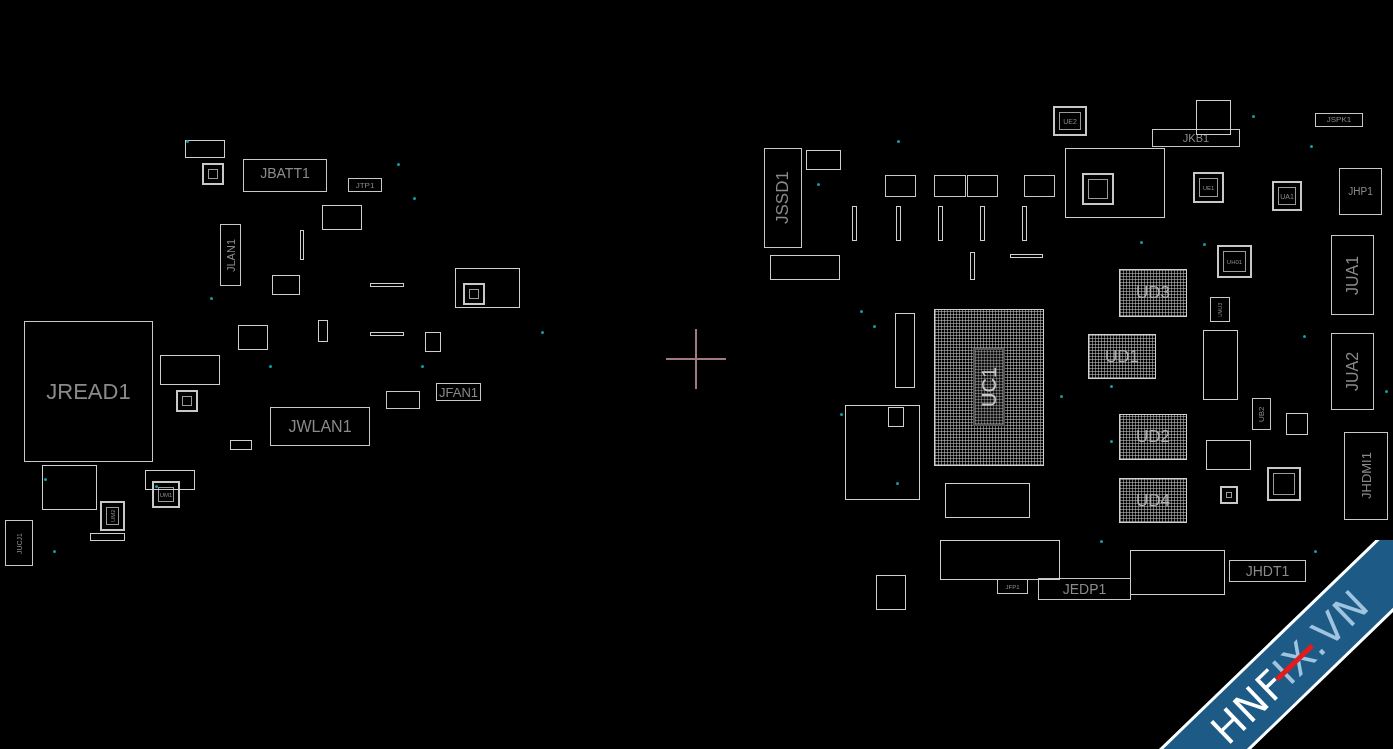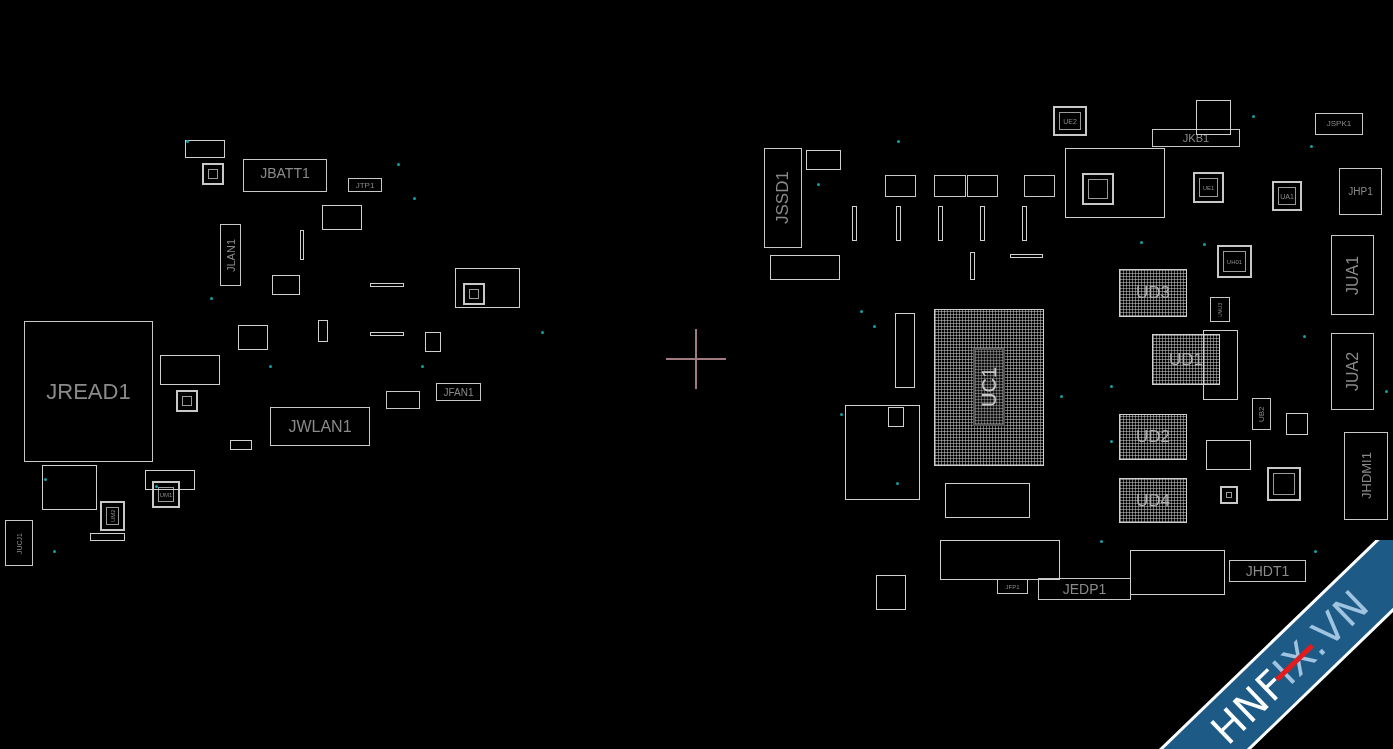--- a/index.html
+++ b/index.html
@@ -52,21 +52,21 @@
 
     <div class="box" style="left:24px;top:321px;width:129px;height:141px;">
       <div class="lbl" style="left:0;top:0;right:0;bottom:0;font-size:22px;">JREAD1</div>
     </div>
 
     <div class="box" style="left:270px;top:407px;width:100px;height:39px;">
       <div class="lbl" style="left:0;top:0;right:0;bottom:0;font-size:16px;">JWLAN1</div>
     </div>
 
     <div class="box" style="left:436px;top:383px;width:45px;height:18px;">
-      <div class="lbl" style="left:0;top:0;right:0;bottom:0;font-size:10px;">JFAN1</div>
+      <div class="lbl" style="left:0;top:0;right:0;bottom:0;font-size:13px;">JFAN1</div>
     </div>
 
     <div class="box" style="left:386px;top:391px;width:34px;height:18px;"></div>
 
     <div class="chip" style="left:152px;top:481px;width:28px;height:27px;">
       <div class="lbl" style="left:0;top:0;right:0;bottom:0;font-size:6px;">UM1</div>
     </div>
 
     <div class="chip" style="left:100px;top:501px;width:25px;height:30px;">
       <div class="lbl vert" style="left:0;top:0;right:0;bottom:0;font-size:6px;">UM2</div>
@@ -116,21 +116,21 @@
     <div class="chip" style="left:1193px;top:172px;width:31px;height:31px;">
       <div class="lbl" style="left:0;top:0;right:0;bottom:0;font-size:6px;">UE1</div>
     </div>
 
     <div class="chip" style="left:1082px;top:173px;width:32px;height:32px;"></div>
 
     <div class="chip" style="left:1272px;top:181px;width:30px;height:30px;">
       <div class="lbl" style="left:0;top:0;right:0;bottom:0;font-size:7px;">UA1</div>
     </div>
 
-    <div class="box" style="left:1315px;top:113px;width:48px;height:22px;">
+    <div class="box" style="left:1315px;top:113px;width:48px;height:14px;">
       <div class="lbl" style="left:0;top:0;right:0;bottom:2px;font-size:8px;">JSPK1</div>
     </div>
 
     <div class="box" style="left:1339px;top:168px;width:43px;height:47px;">
       <div class="lbl" style="left:0;top:0;right:0;bottom:0;font-size:10px;">JHP1</div>
     </div>
 
     <div class="chip" style="left:1217px;top:245px;width:35px;height:33px;">
       <div class="lbl" style="left:0;top:0;right:0;bottom:0;font-size:6px;">UH01</div>
     </div>
@@ -160,21 +160,21 @@
 
     <div class="bga" style="left:934px;top:309px;width:110px;height:157px;">
       <div class="cpu-die" style="left:38px;top:38px;width:32px;height:78px;">
         <div class="lbl vert" style="left:0;top:0;right:0;bottom:0;font-size:20px;color:#c8c8c8;">UC1</div>
       </div>
     </div>
 
     <div class="bga" style="left:1119px;top:269px;width:68px;height:48px;">
       <div class="lbl" style="left:0;top:0;right:0;bottom:0;font-size:17px;color:#b0b0b0;">UD3</div>
     </div>
-    <div class="bga" style="left:1152px;top:334px;width:68px;height:51px;">
+    <div class="bga" style="left:1088px;top:334px;width:68px;height:45px;">
       <div class="lbl" style="left:0;top:0;right:0;bottom:0;font-size:17px;color:#b0b0b0;">UD1</div>
     </div>
     <div class="bga" style="left:1119px;top:414px;width:68px;height:46px;">
       <div class="lbl" style="left:0;top:0;right:0;bottom:0;font-size:17px;color:#b0b0b0;">UD2</div>
     </div>
     <div class="bga" style="left:1119px;top:478px;width:68px;height:45px;">
       <div class="lbl" style="left:0;top:0;right:0;bottom:0;font-size:17px;color:#b0b0b0;">UD4</div>
     </div>
 
     <div class="box" style="left:997px;top:579px;width:31px;height:15px;">

